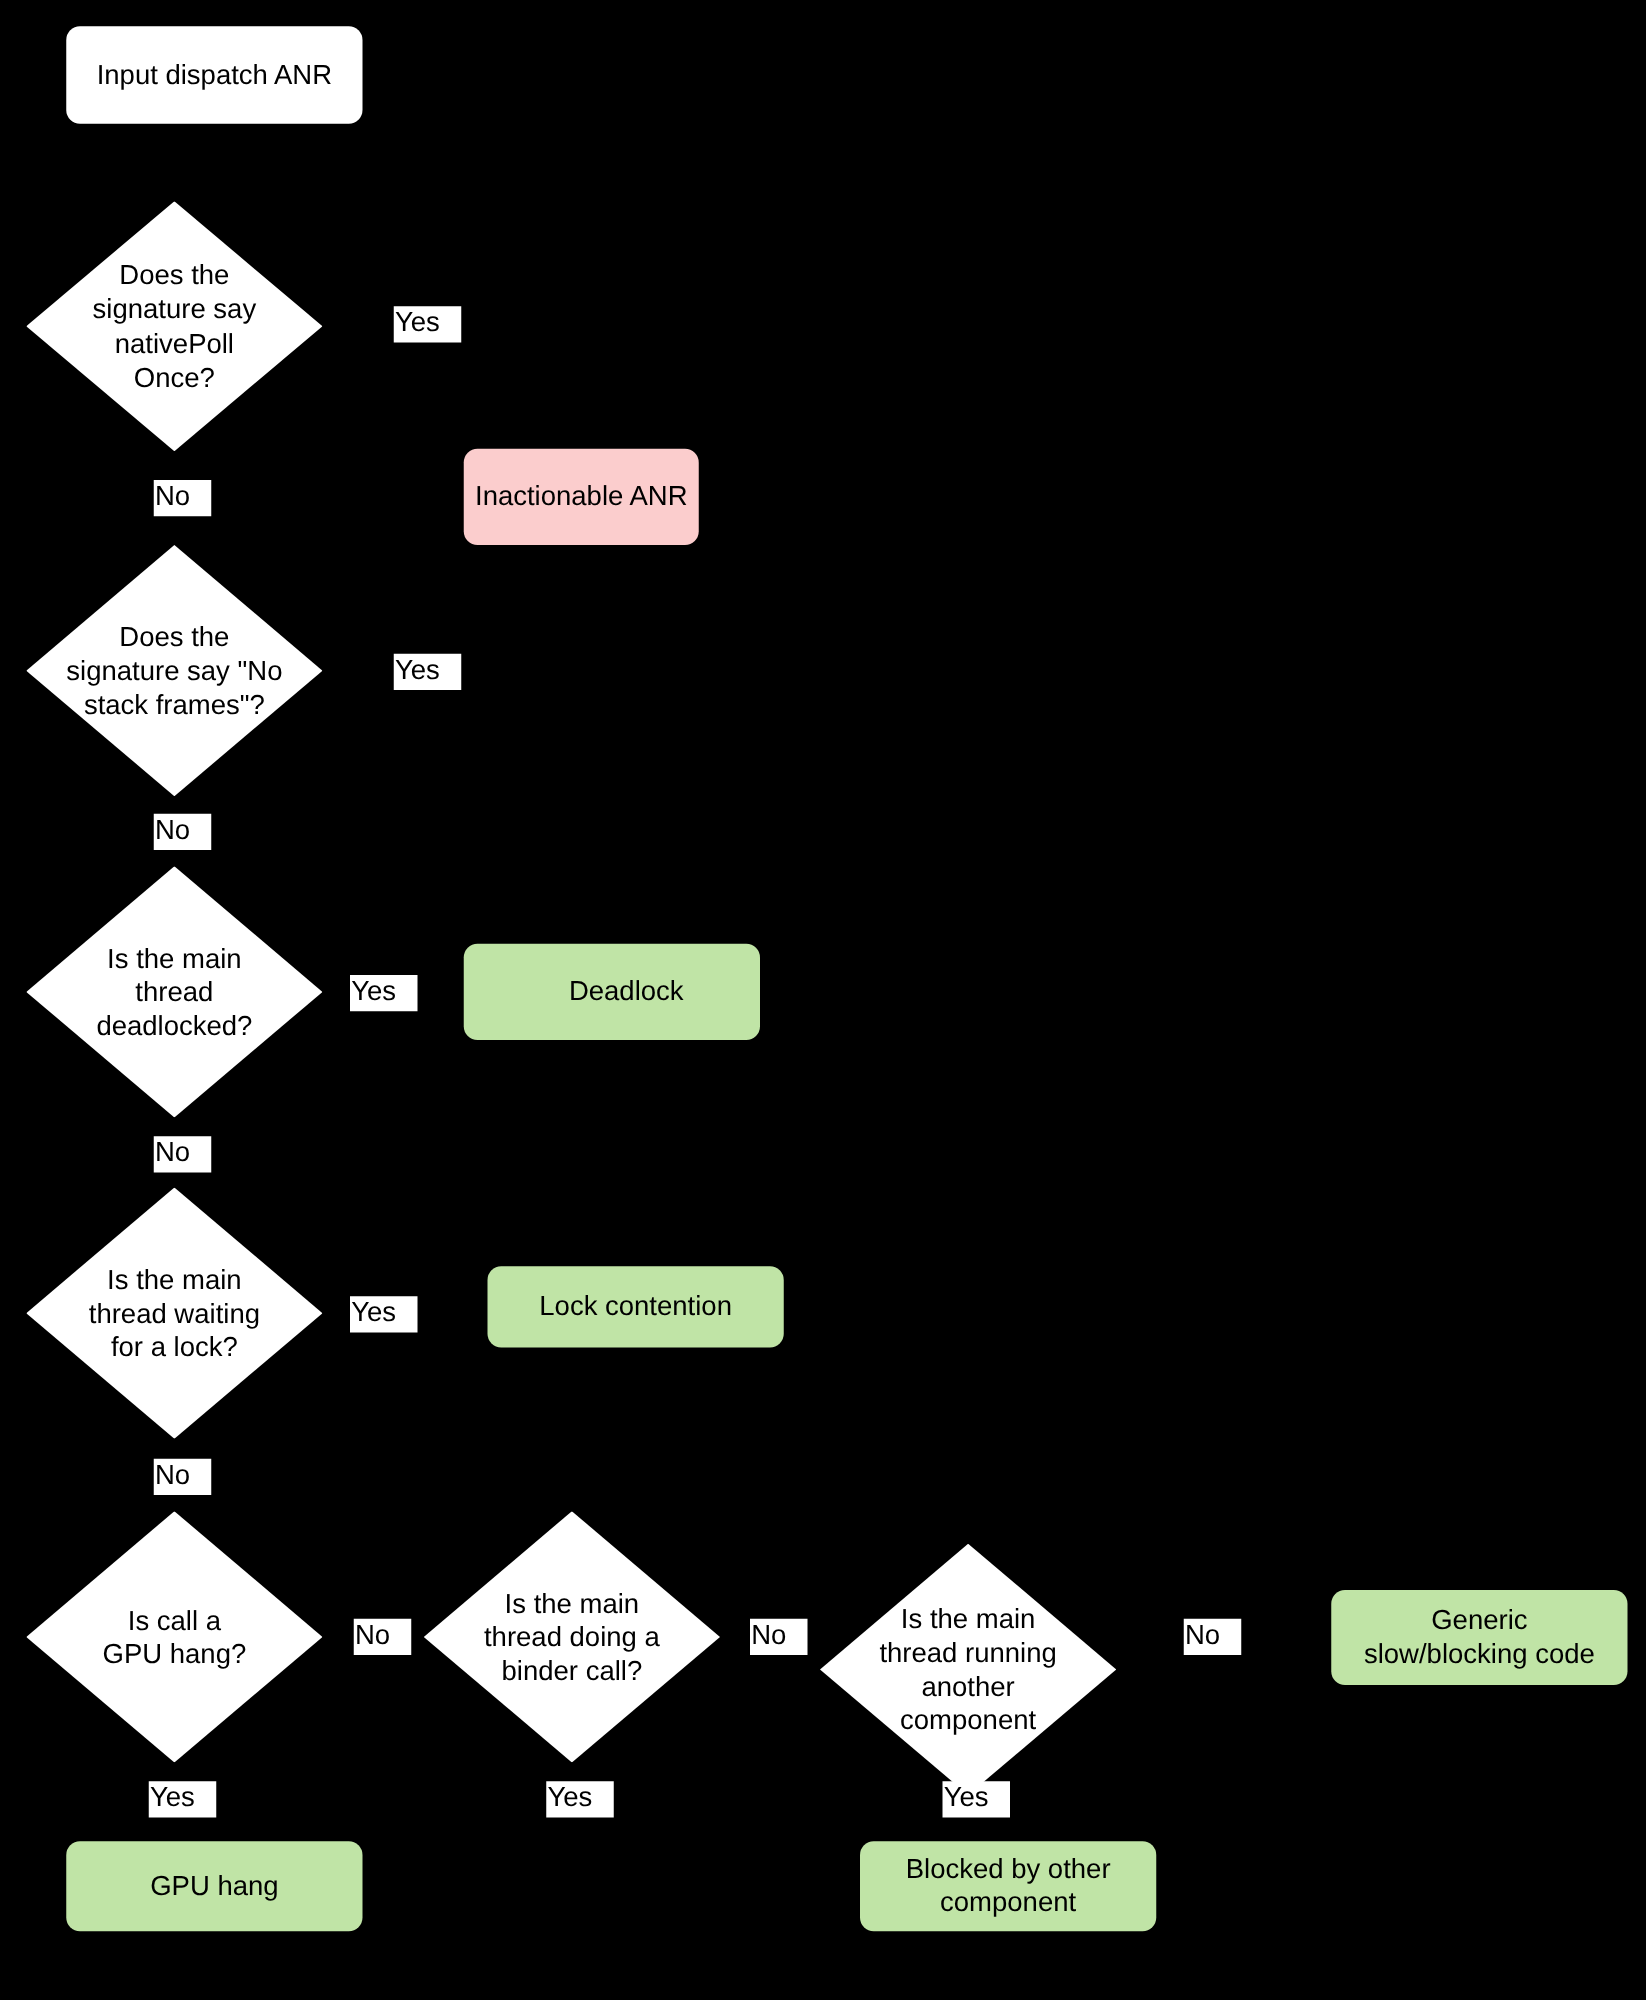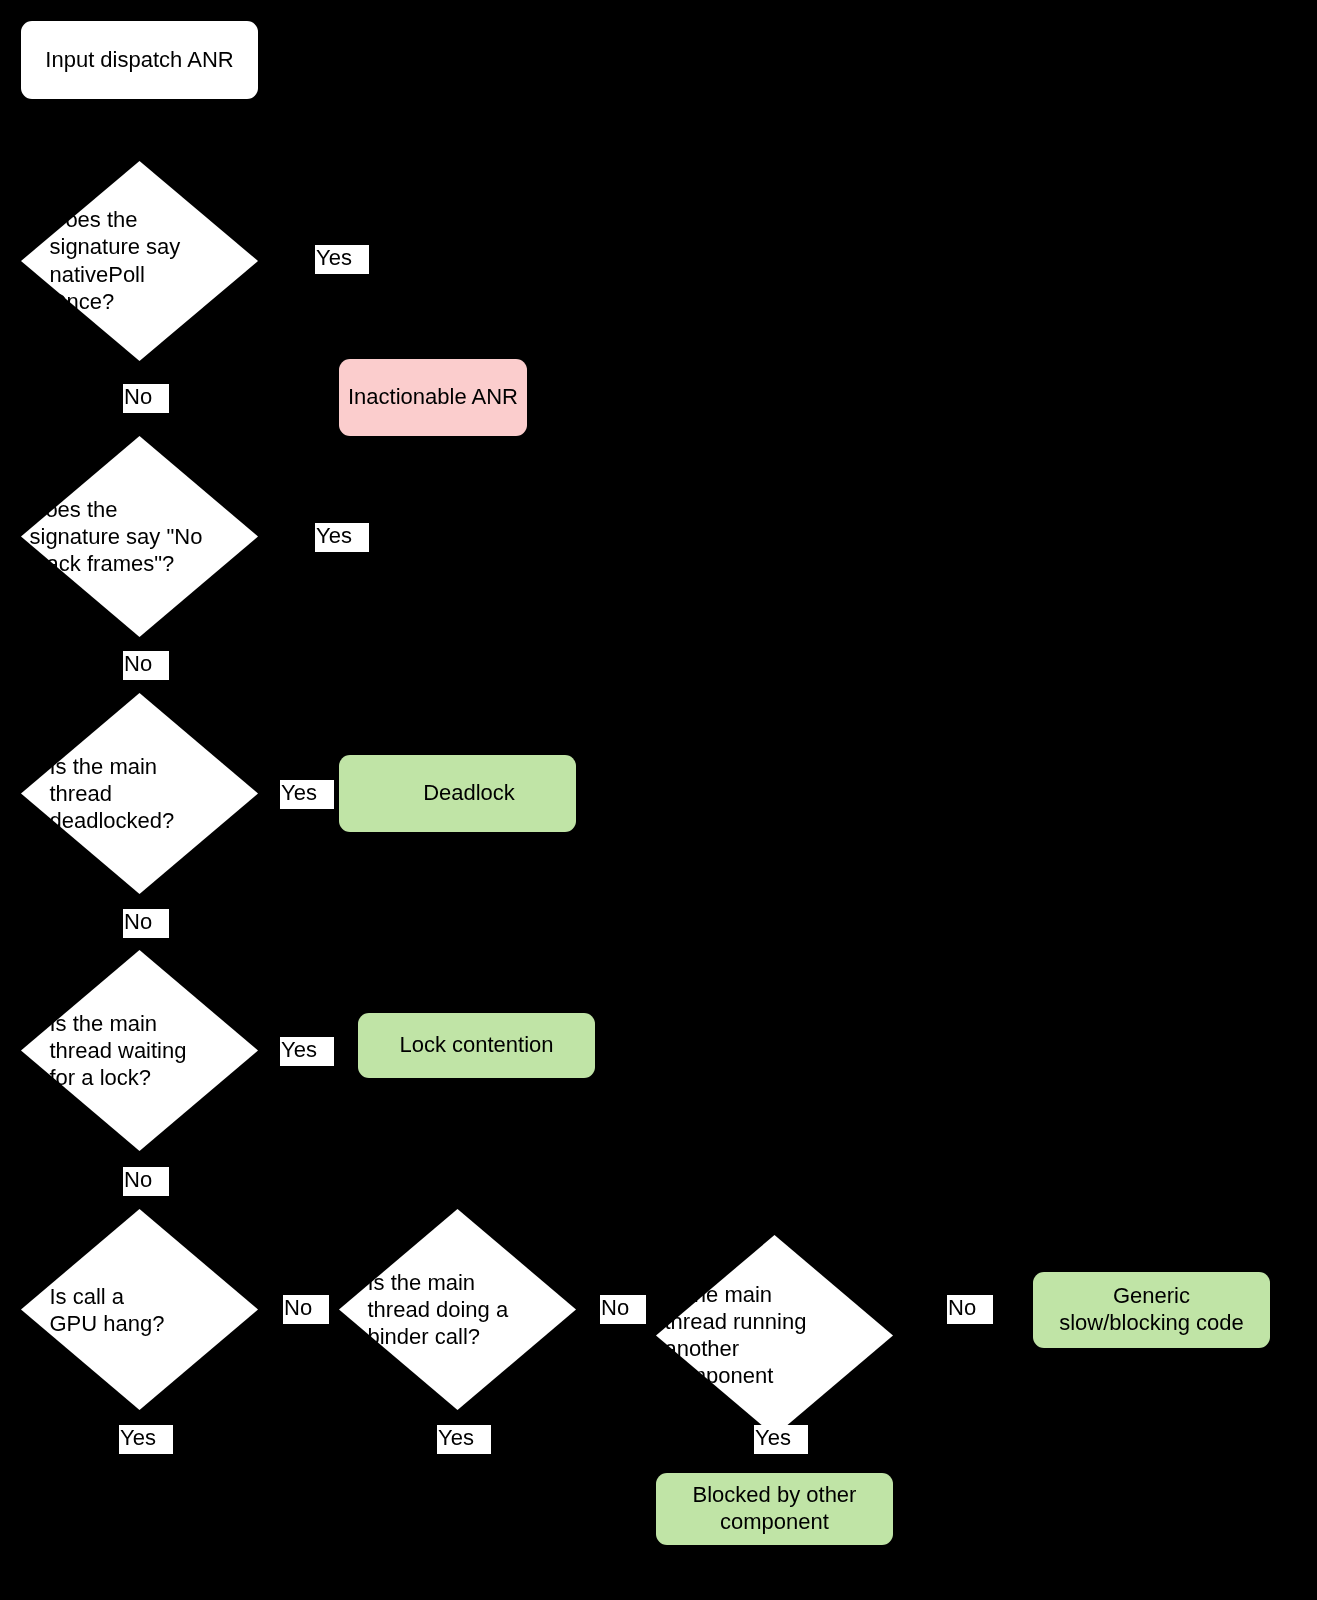--- a/index.html
+++ b/index.html
@@ -20,20 +20,21 @@
   
   .node {
     position: absolute;
     box-sizing: border-box;
     display: flex;
     align-items: center;
     justify-content: center;
     text-align: center;
     color: #000000;
     line-height: 1.22;
+    margin-left: 32px;
   }
 
   
   .rect {
     border-radius: 11px;
     font-size: 22px;
   }
   .rect.white  { background: #ffffff; }
   .rect.pink   { background: #fbcdcd; }
   .rect.green  { background: #c0e4a6; }
@@ -47,20 +48,21 @@
     inset: 0;
     background: #ffffff;
     clip-path: polygon(50% 0%, 100% 50%, 50% 100%, 0% 50%);
   }
   .diamond-text {
     position: absolute;
     left: 50%;
     top: 50%;
     transform: translate(-50%, -50%);
     width: 180px;
+    text-align: center;
     font-size: 22px;
     line-height: 1.24;
     color: #000000;
     white-space: pre-line;
     pointer-events: none;
   }
   .diamond-text.wide { width: 220px; }
 
   
   .edge-label {
@@ -157,20 +159,21 @@
     <div class="diamond-shape"></div>
     <div class="diamond-text wide">Is the main
 thread running
 another
 component</div>
   </div>
 
   <div class="node rect green" style="left: 1033px; top: 1272px; width: 237px; height: 76px; white-space: pre-line;">Generic
 slow/blocking code</div>
 
+  <div class="node rect green" style="left: 21px; top: 1473px; width: 237px; height: 72px; white-space: pre-line;">GPU hang</div>
 
 
   <div class="node rect green" style="left: 656px; top: 1473px; width: 237px; height: 72px; white-space: pre-line;">Blocked by other
 component</div>
 
   <div class="edge-label" style="left:315px; top:245px;">Yes</div>
 
   <div class="edge-label" style="left:123px; top:384px;">No</div>
 
   <div class="edge-label" style="left:315px; top:523px;">Yes</div>

